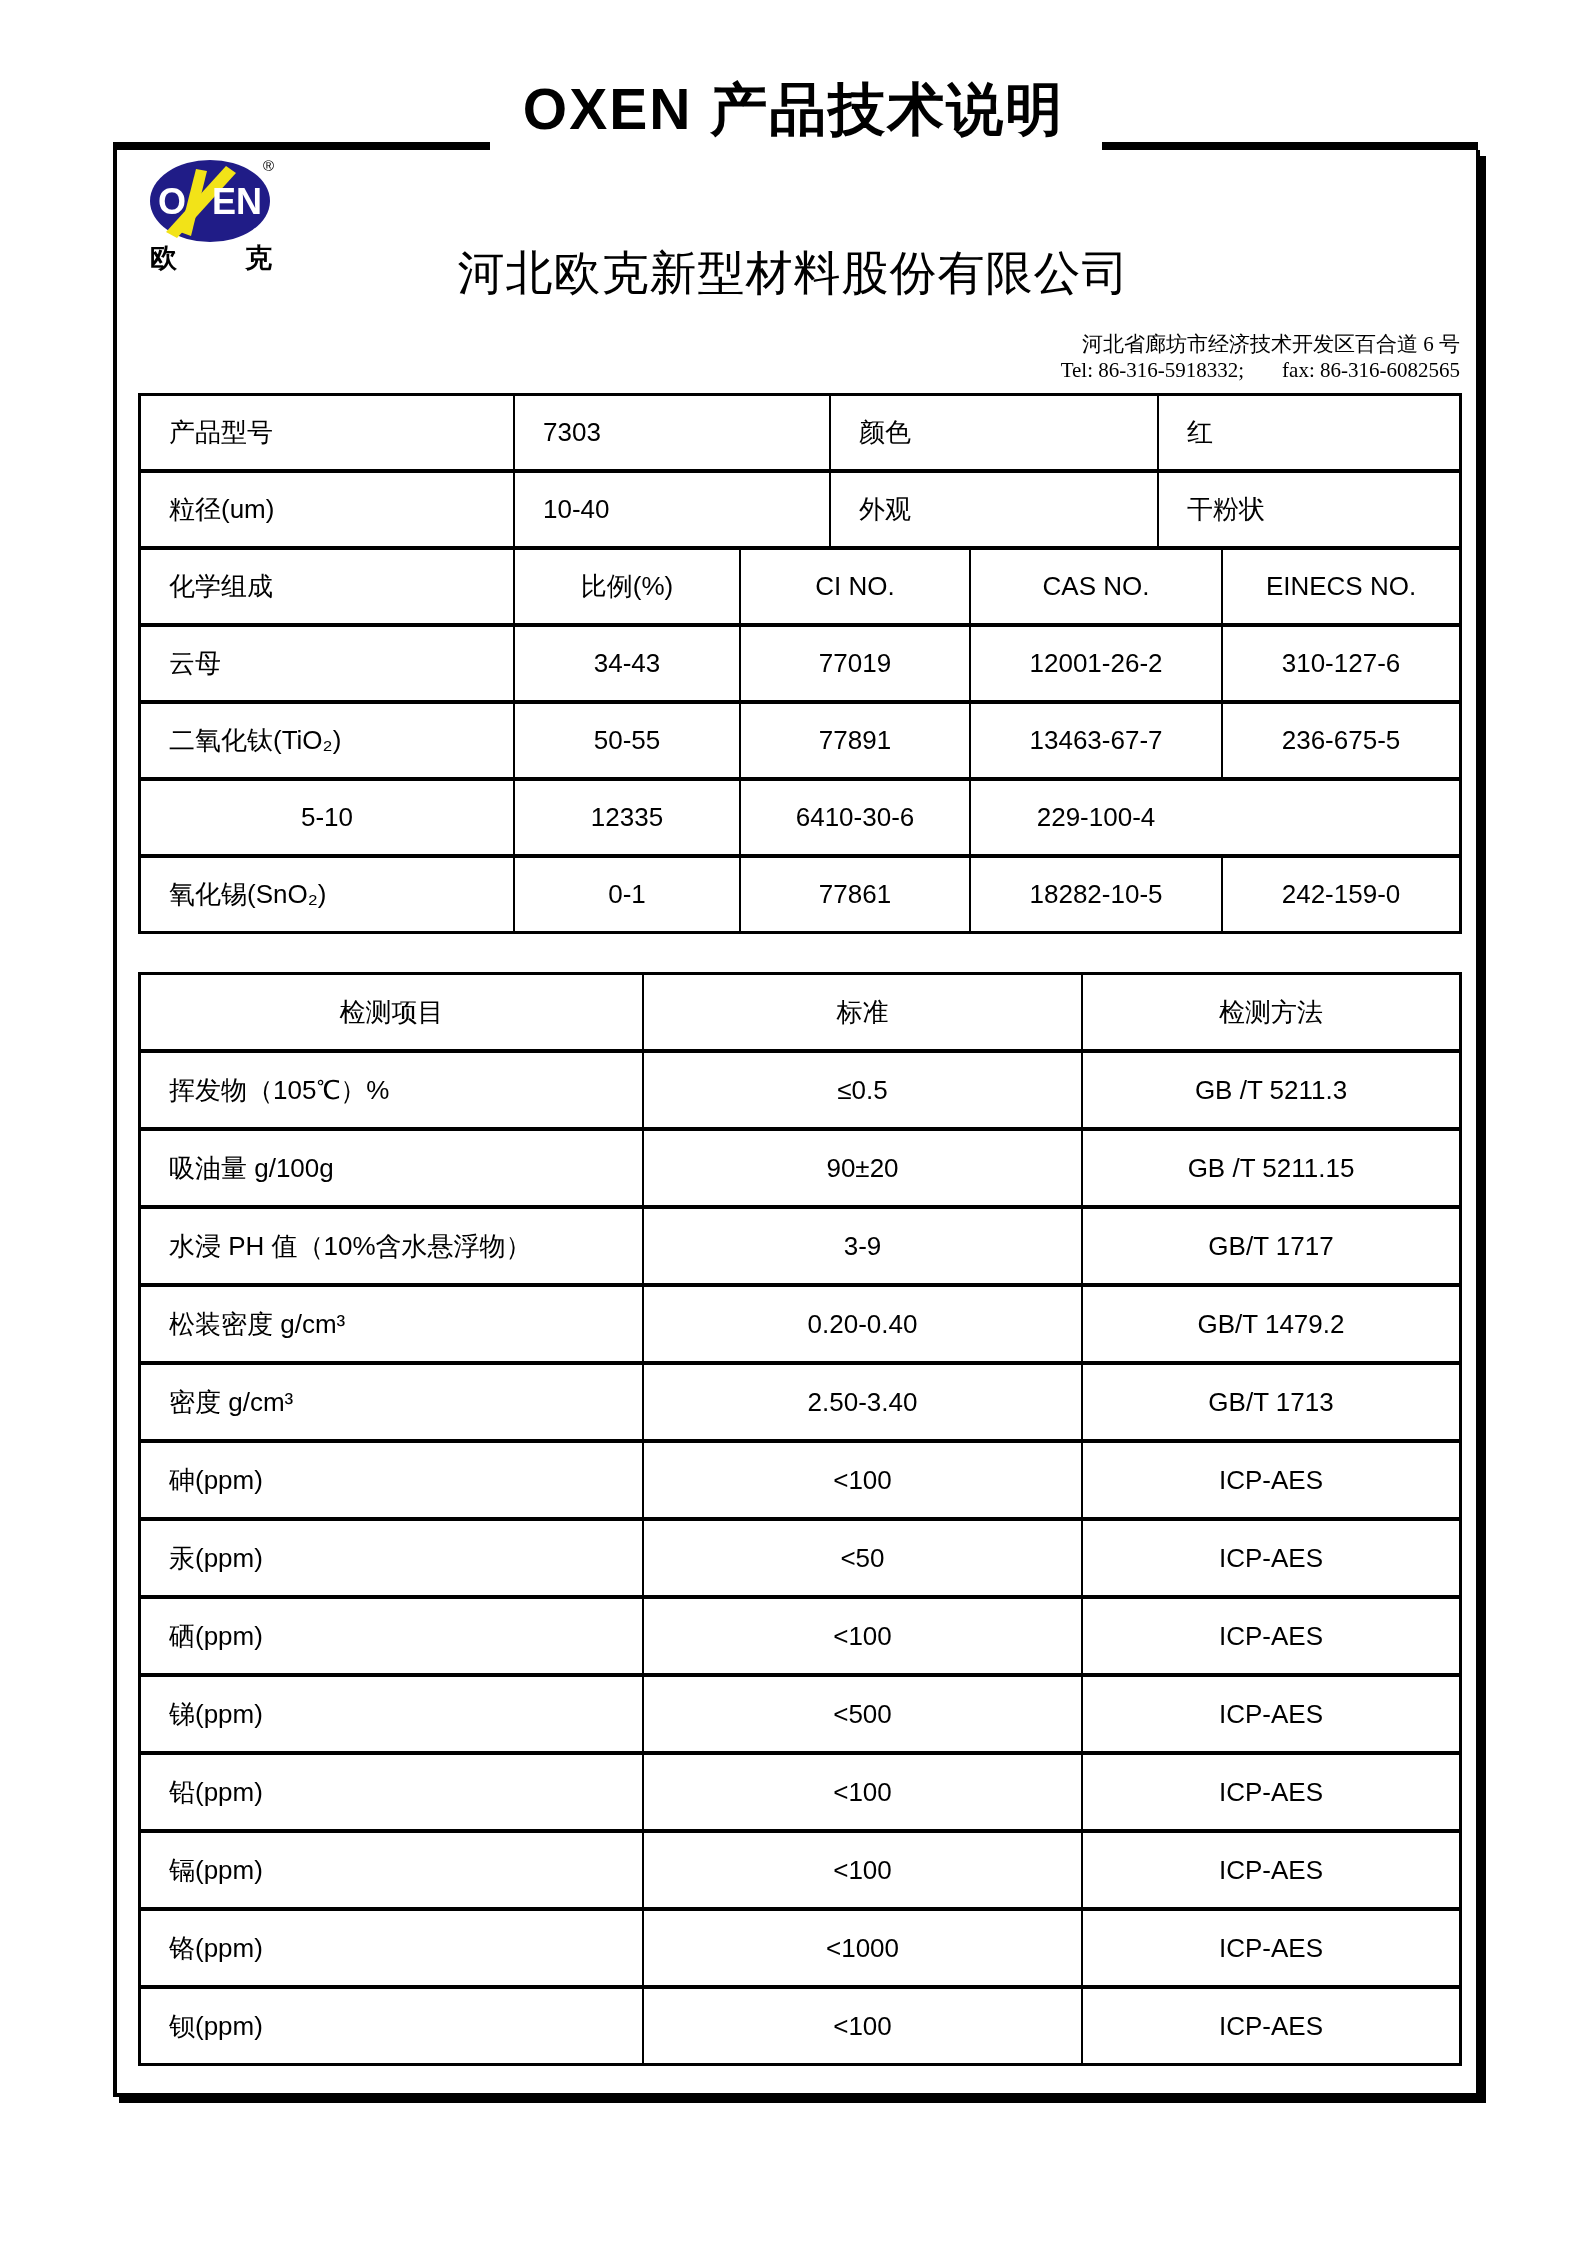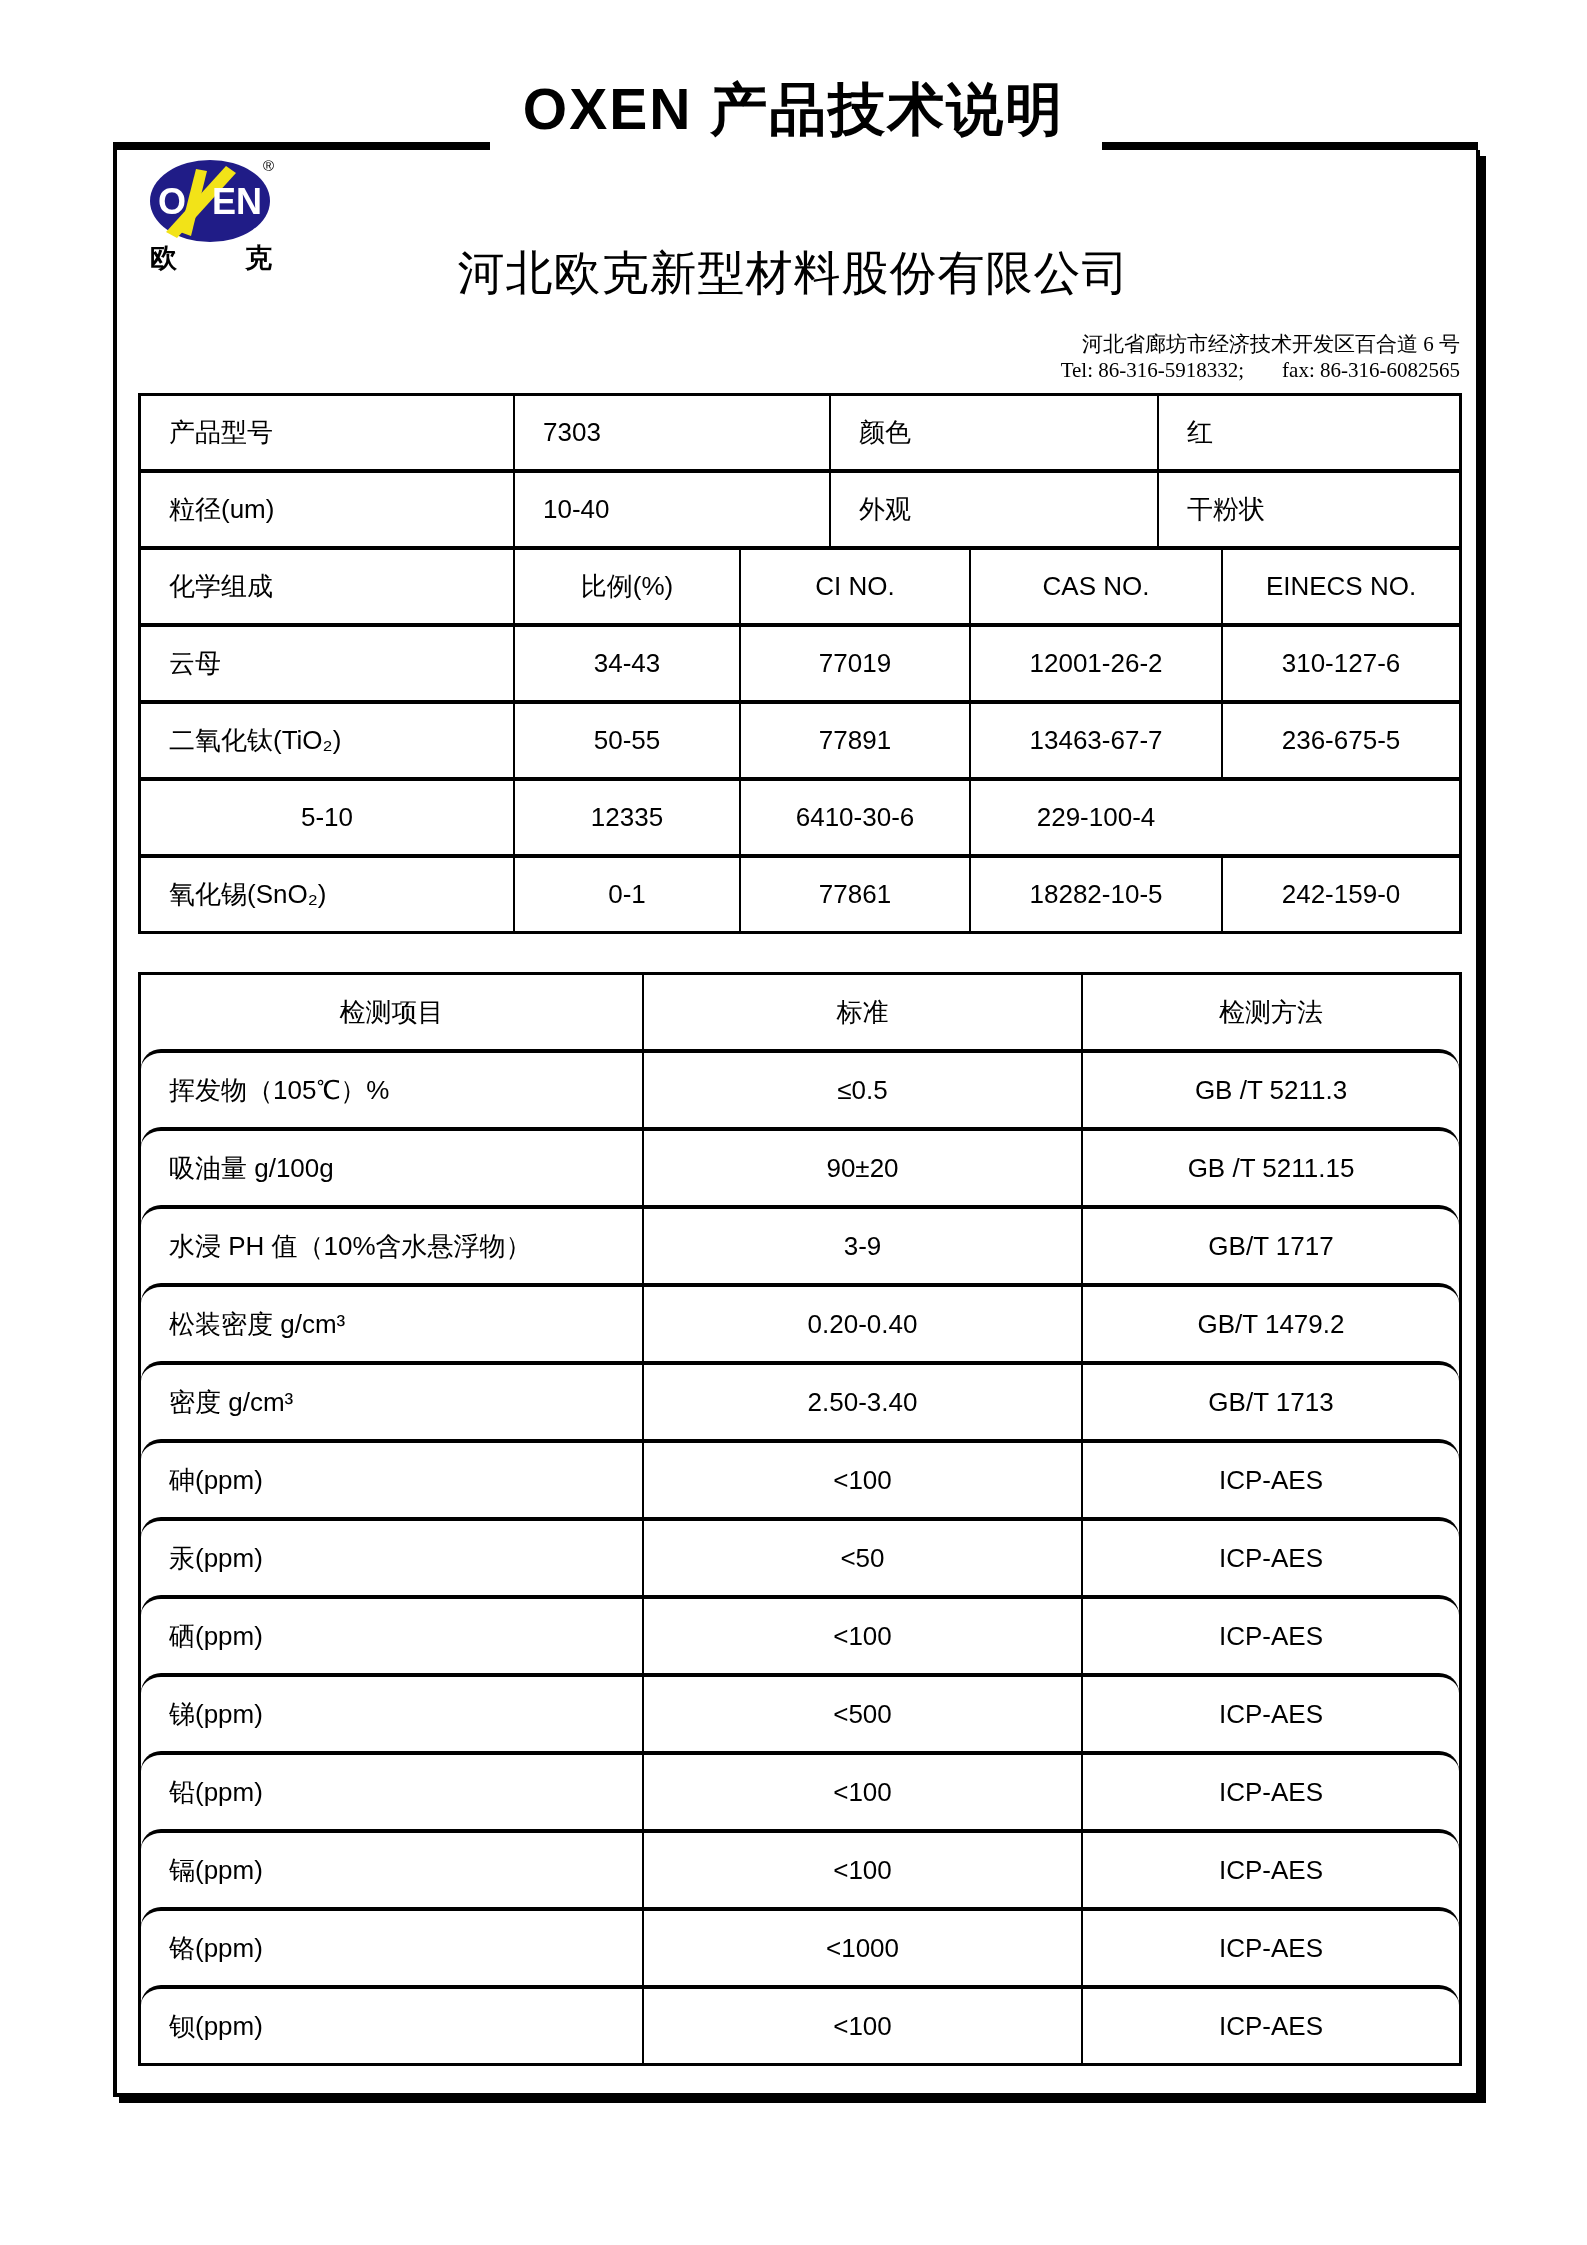--- a/index.html
+++ b/index.html
@@ -42,21 +42,21 @@
     position:absolute;left:138px;width:1324px;border:3px solid #000;
     box-sizing:border-box;background:#fff;
   }
   .t1{top:393px;}
   .t2{top:972px;}
   .trow{display:grid;height:73px;}
   .t2 .trow{height:74px;}
   .trow + .trow{border-top:4px solid #000;}
   .g4{grid-template-columns:372px 316px 328px 1fr;}
   .g5{grid-template-columns:372px 226px 230px 252px 1fr;}
-  .g3{grid-template-columns:501px 439px 1fr;border-radius:20px;}
+  .g3{grid-template-columns:501px 439px 1fr;}
   .cell{
     display:flex;align-items:center;justify-content:center;
     font-size:26px;border-left:2px solid #000;overflow:hidden;white-space:nowrap;
   }
   .cell:first-child{border-left:none;}
   .cell.lab{justify-content:flex-start;padding-left:28px;}
 </style>
 </head>
 <body>
 

